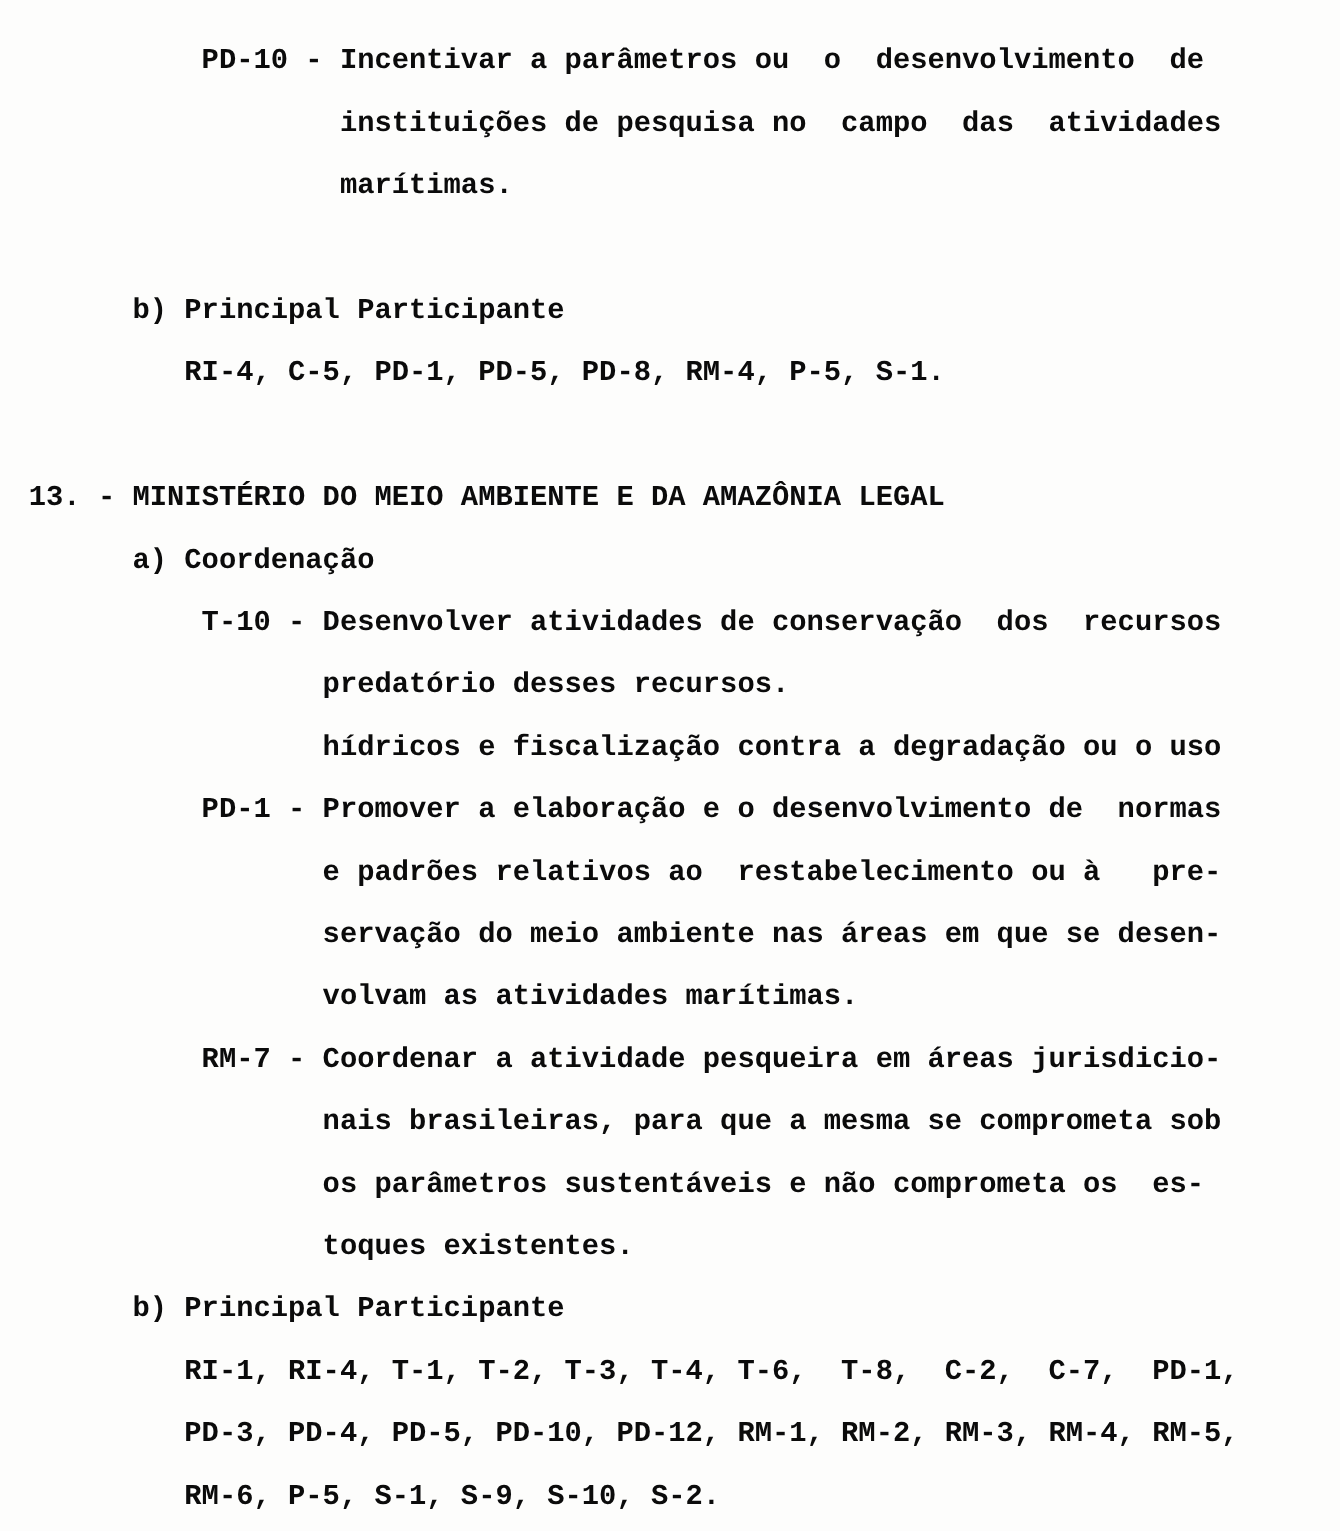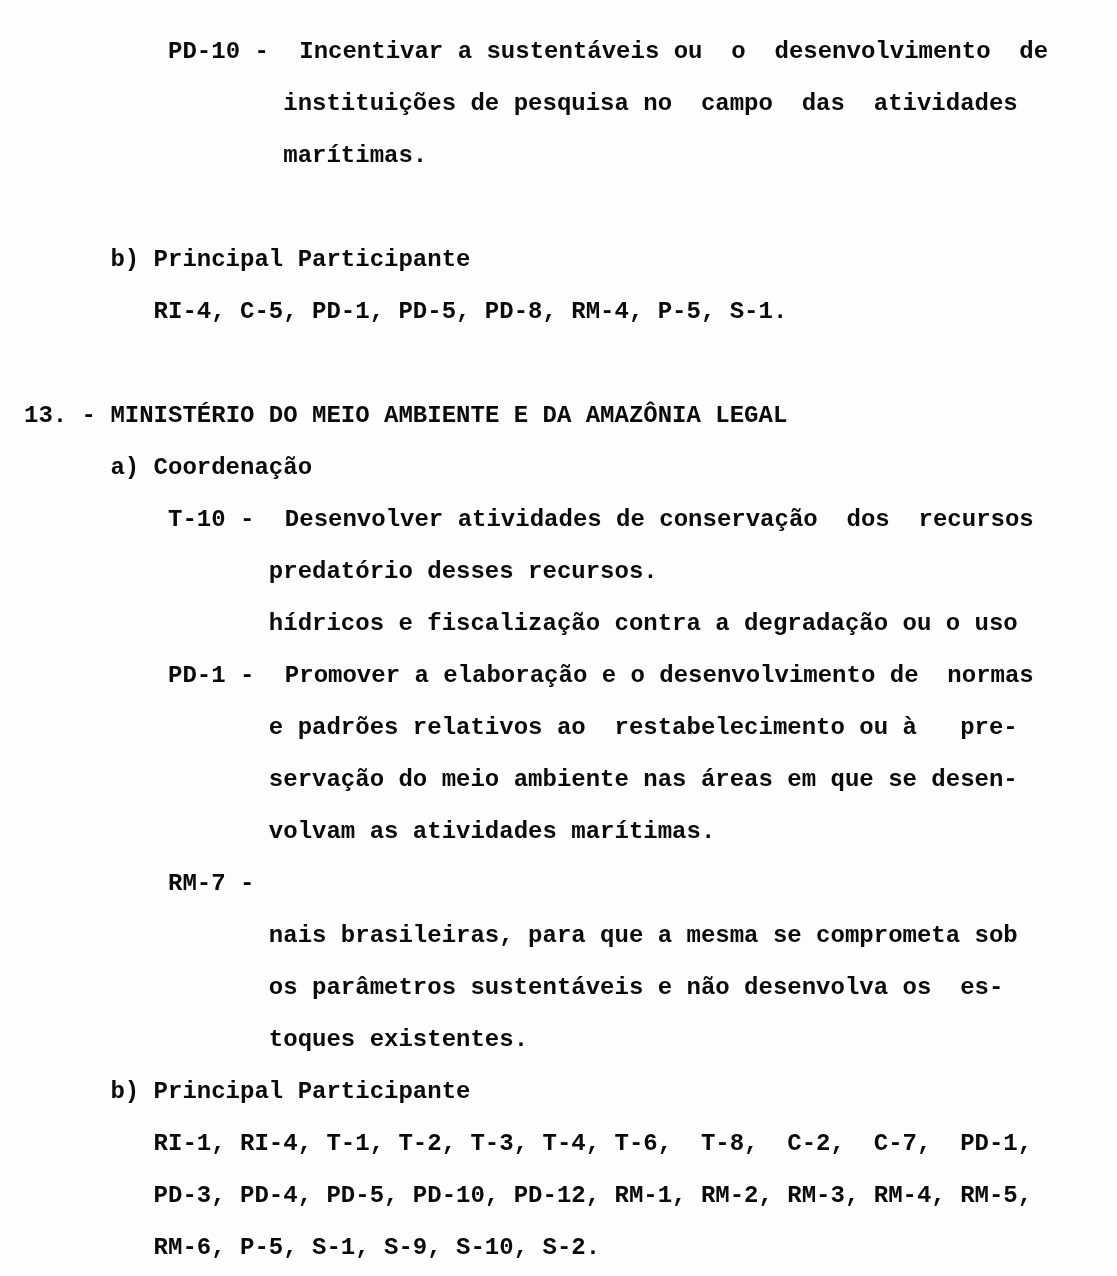--- a/index.html
+++ b/index.html
@@ -14,21 +14,21 @@
     width: 1117px;
     height: 1276px;
     background: #fdfdfc;
     color: #0b0b0b;
     padding: 26px 20px 0 24px;
     font-family: "Liberation Mono", "DejaVu Sans Mono", monospace;
     font-weight: 700;
     font-size: 24px;
     line-height: 52px;
   }
-  .line, .heading, .subtitle, .code, .plist-line { white-space: pre-wrap; gap: 16px; }
+  .line, .heading, .subtitle, .code, .plist-line { white-space: pre-wrap; }
 
   
   .heading      { margin-left: 0; }
   .subhead      { margin-left: 6ch; }
   .sub-label    { display: inline-block; width: 3ch; }
   .plist-line   { margin-left: 9ch; }
   .task         { margin-left: 10ch; }
   .task .code   { display: inline-block; vertical-align: top; }
   .task-w8 .code { width: 8ch; }   
   .task-w7 .code { width: 7ch; }   
@@ -42,21 +42,21 @@
 </style>
 </head>
 <body>
 
 <div class="page">
 
   <section>
 
     <div class="task task-w8">
       <div class="line first">
-        <span class="code">PD-10 -</span><span class="txt">Incentivar a sustentáveis ou  o  desenvolvimento  de</span>
+        <span class="code">PD-10 -</span><span class="txt">Incentivar a parâmetros ou  o  desenvolvimento  de</span>
       </div>
       <div class="line cont">instituições de pesquisa no  campo  das  atividades</div>
       <div class="line cont">marítimas.</div>
     </div>
 
     <div class="subhead gap-1">
       <span class="sub-label">b)</span><span class="subtitle">Principal Participante</span>
     </div>
     <div class="plist-line">RI-4, C-5, PD-1, PD-5, PD-8, RM-4, P-5, S-1.</div>
 
@@ -82,24 +82,24 @@
       <div class="line first">
         <span class="code">PD-1 -</span><span class="txt">Promover a elaboração e o desenvolvimento de  normas</span>
       </div>
       <div class="line cont">e padrões relativos ao  restabelecimento ou à   pre-</div>
       <div class="line cont">servação do meio ambiente nas áreas em que se desen-</div>
       <div class="line cont">volvam as atividades marítimas.</div>
     </div>
 
     <div class="task task-w7">
       <div class="line first">
-        <span class="code">RM-7 -</span>
+        <span class="code">RM-7 -</span><span class="txt">Coordenar a atividade pesqueira em áreas jurisdicio-</span>
       </div>
       <div class="line cont">nais brasileiras, para que a mesma se comprometa sob</div>
-      <div class="line cont">os parâmetros sustentáveis e não desenvolva os  es-</div>
+      <div class="line cont">os parâmetros sustentáveis e não comprometa os  es-</div>
       <div class="line cont">toques existentes.</div>
     </div>
 
     <div class="subhead">
       <span class="sub-label">b)</span><span class="subtitle">Principal Participante</span>
     </div>
     <div class="plist-line">RI-1, RI-4, T-1, T-2, T-3, T-4, T-6,  T-8,  C-2,  C-7,  PD-1,</div>
     <div class="plist-line">PD-3, PD-4, PD-5, PD-10, PD-12, RM-1, RM-2, RM-3, RM-4, RM-5,</div>
     <div class="plist-line">RM-6, P-5, S-1, S-9, S-10, S-2.</div>
 

